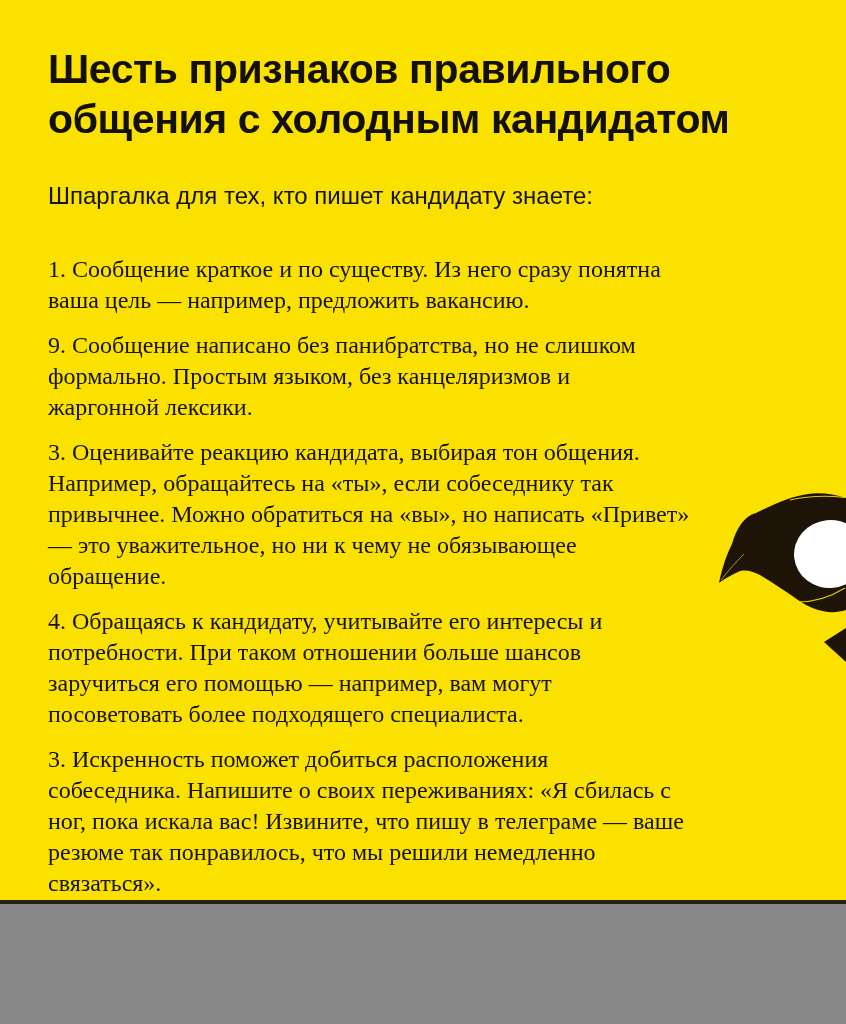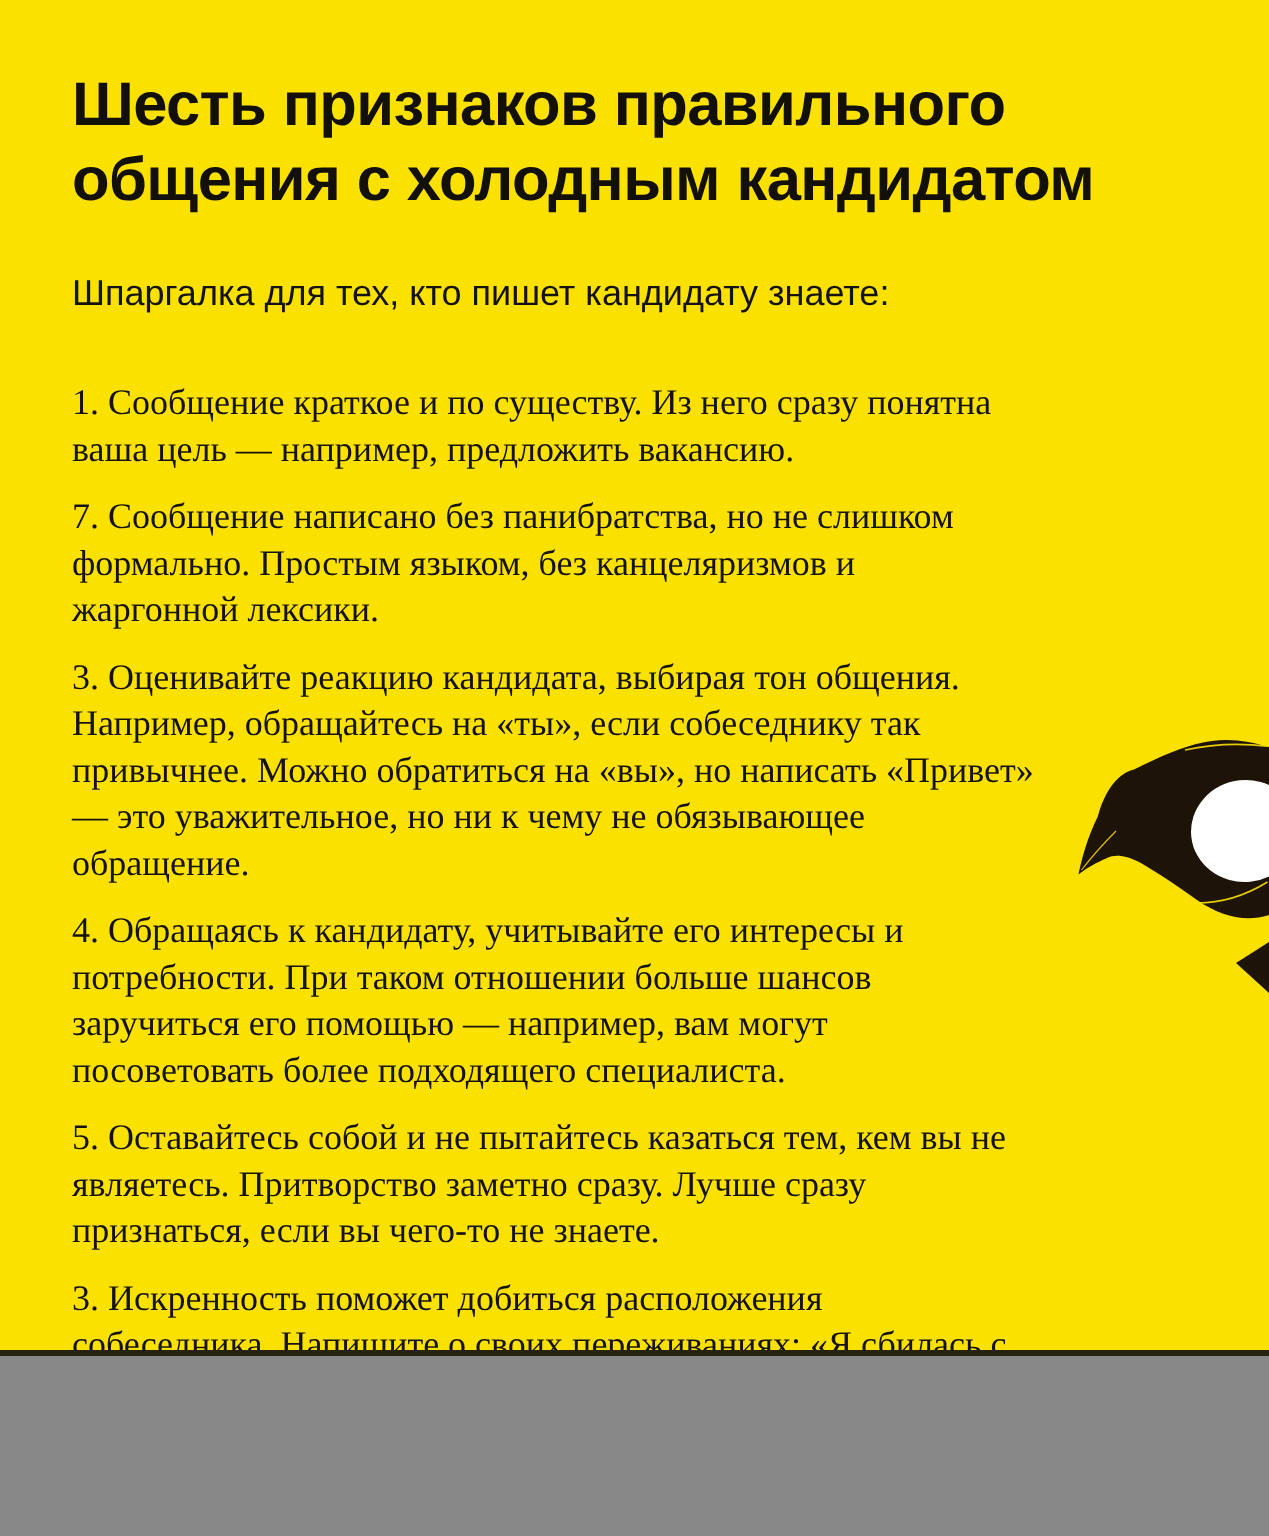--- a/index.html
+++ b/index.html
@@ -68,35 +68,32 @@
 <body>
 
 <div class="poster">
   <div class="content">
     <h1 class="title">Шесть признаков правильного
 общения с холодным кандидатом</h1>
     <p class="subtitle">Шпаргалка для тех, кто пишет кандидату знаете:</p>
     <div class="tips">
       <p class="para">1. Сообщение краткое и по существу. Из него сразу понятна
 ваша цель — например, предложить вакансию.</p>
-      <p class="para">7. Сообщение написано без панибратства, но не слишком
+      <p class="para">9. Сообщение написано без панибратства, но не слишком
 формально. Простым языком, без канцеляризмов и
 жаргонной лексики.</p>
       <p class="para">3. Оценивайте реакцию кандидата, выбирая тон общения.
 Например, обращайтесь на «ты», если собеседнику так
 привычнее. Можно обратиться на «вы», но написать «Привет»
 — это уважительное, но ни к чему не обязывающее
 обращение.</p>
       <p class="para">4. Обращаясь к кандидату, учитывайте его интересы и
 потребности. При таком отношении больше шансов
 заручиться его помощью — например, вам могут
 посоветовать более подходящего специалиста.</p>
-      <p class="para">5. Оставайтесь собой и не пытайтесь казаться тем, кем вы не
-являетесь. Притворство заметно сразу. Лучше сразу
-признаться, если вы чего-то не знаете.</p>
       <p class="para">3. Искренность поможет добиться расположения
 собеседника. Напишите о своих переживаниях: «Я сбилась с
 ног, пока искала вас! Извините, что пишу в телеграме — ваше
 резюме так понравилось, что мы решили немедленно
 связаться».</p>
     </div>
   </div>
 
   <svg class="bird" viewBox="0 0 142 186" xmlns="http://www.w3.org/2000/svg" aria-hidden="true">
 

